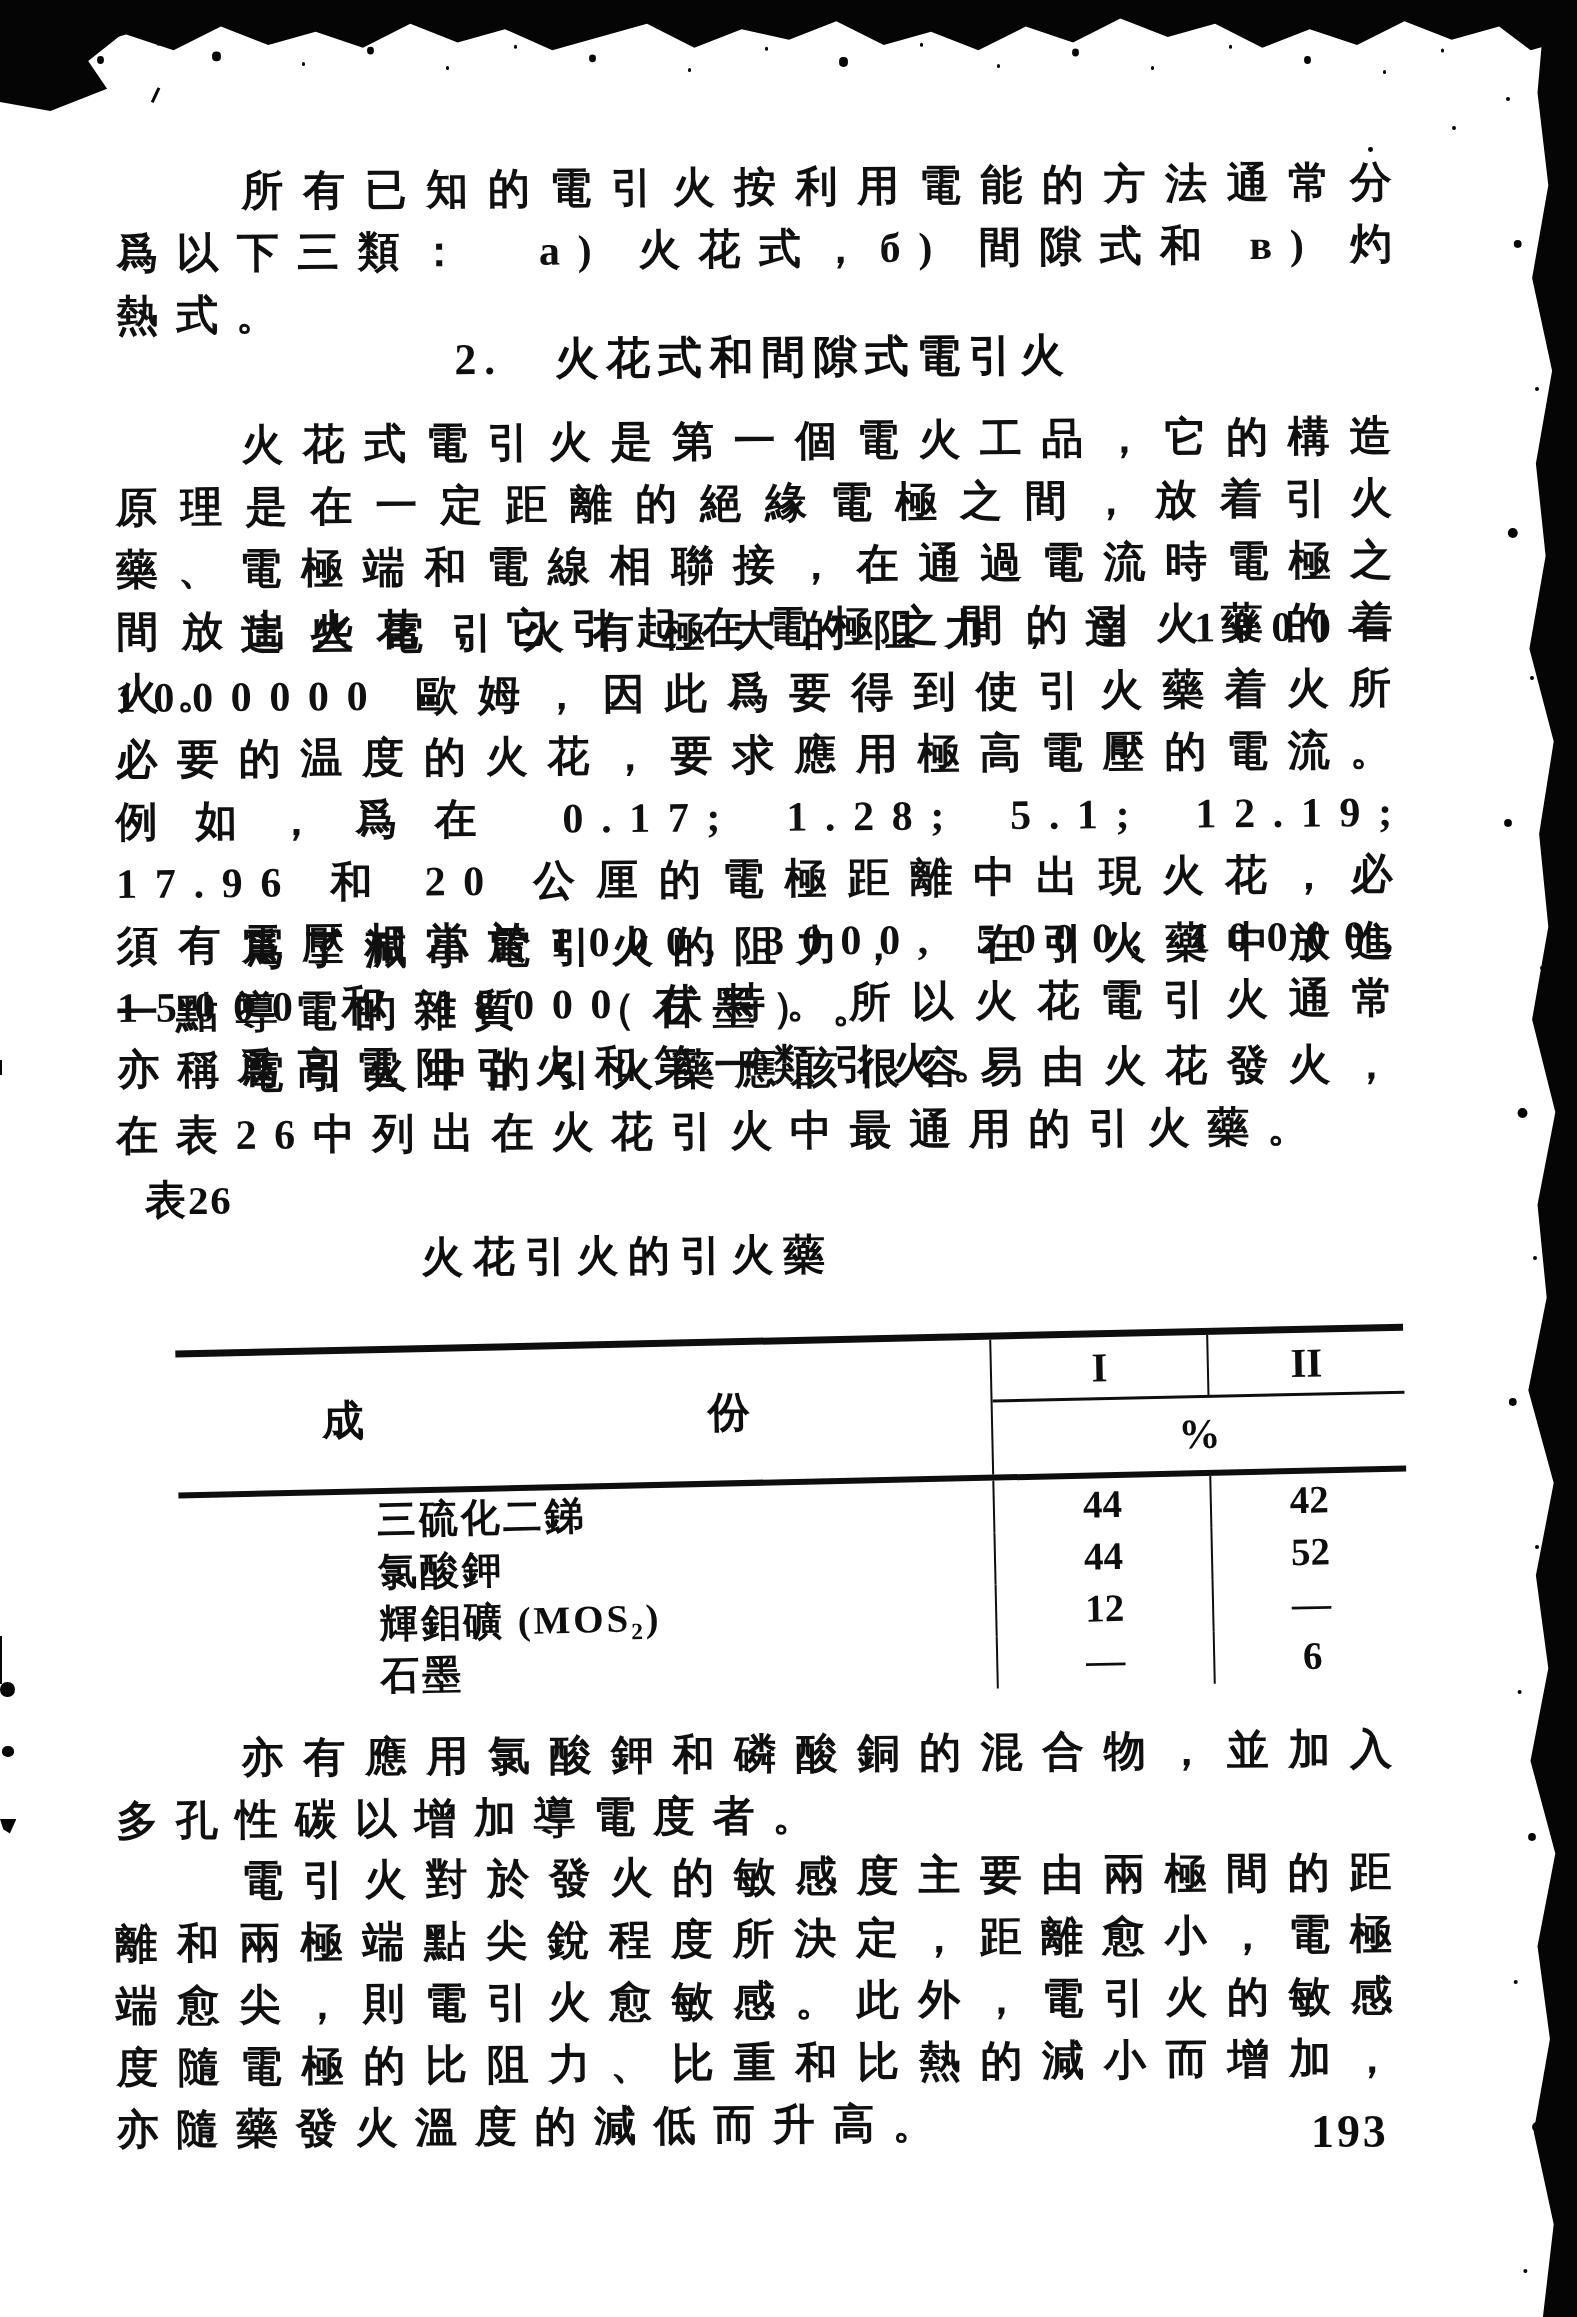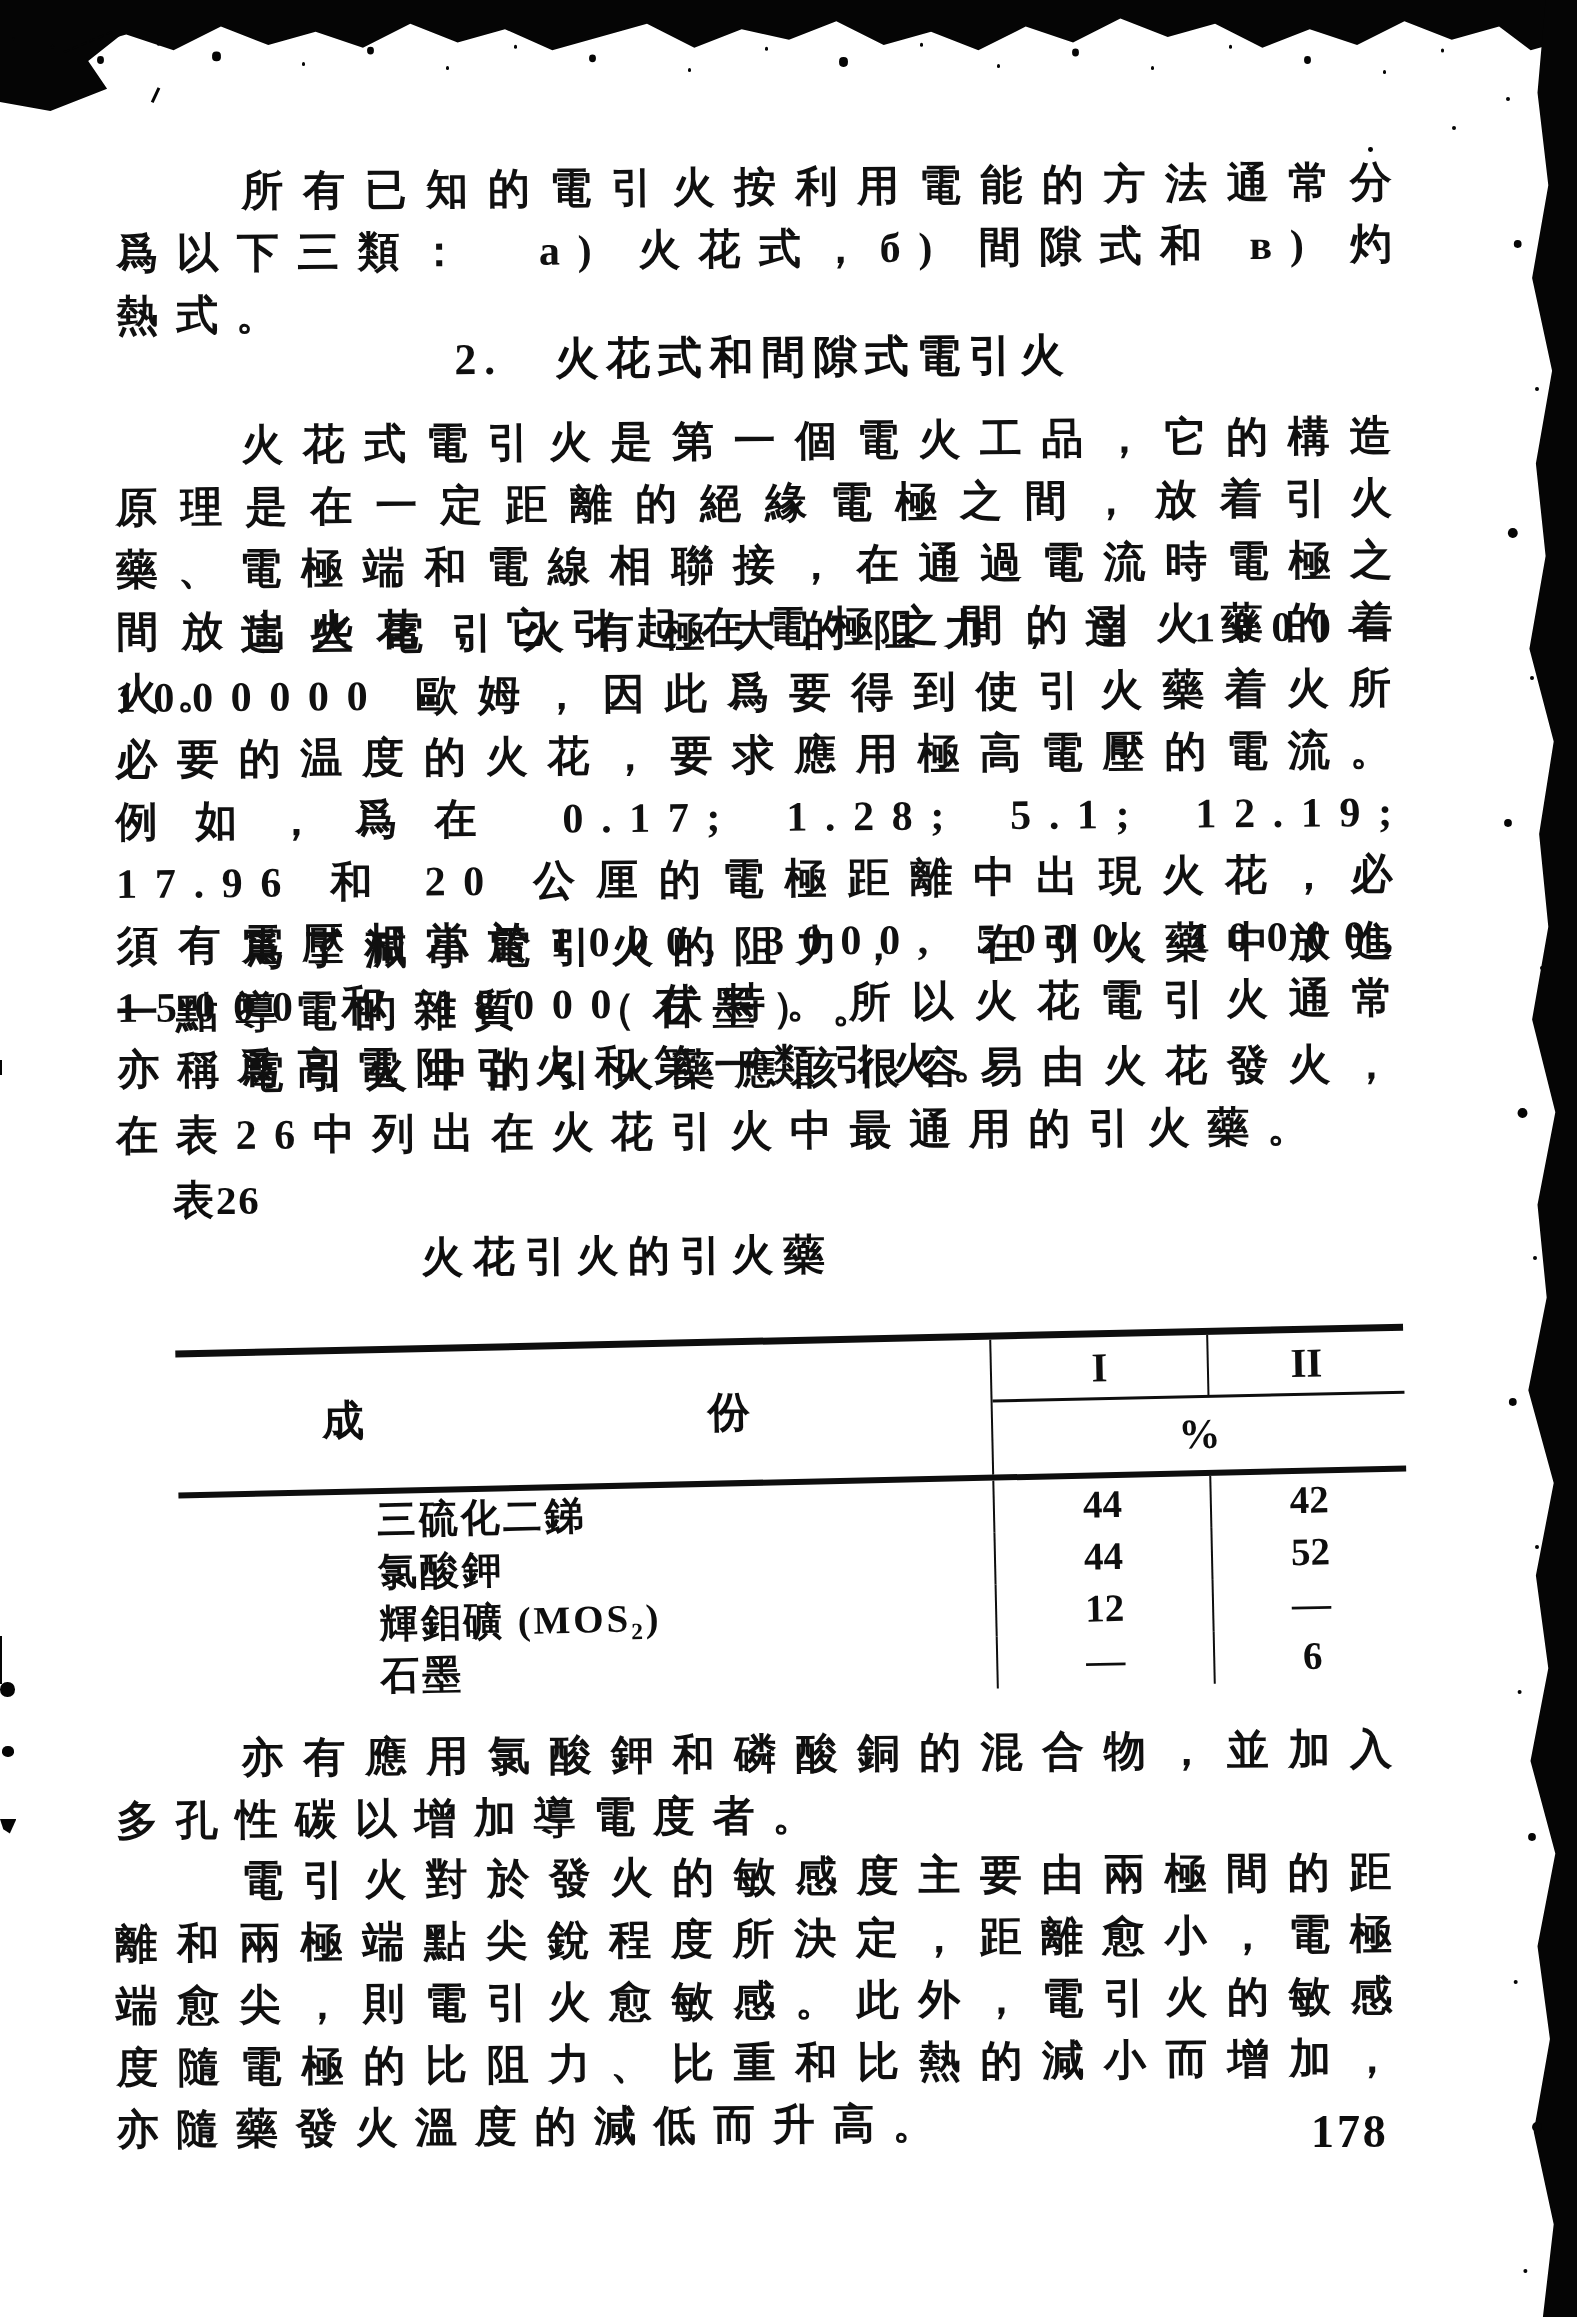--- a/index.html
+++ b/index.html
@@ -16,21 +16,21 @@
     transform:rotate(-0.45deg);transform-origin:left center;
     color:#101010;
   }
   .heading{
     position:absolute;left:116px;width:1294px;text-align:center;
     font-size:44px;font-weight:bold;letter-spacing:7.7px;
     transform:rotate(-0.4deg);
   }
   .table-label{
     position:absolute;left:145px;top:1173px;
-    font-size:41px;font-weight:bold;letter-spacing:1.9px;margin-left:28px;
+    font-size:41px;font-weight:bold;letter-spacing:1.9px;
   }
   .table-title{
     position:absolute;left:116px;top:1228px;width:1294px;text-align:center;
     font-size:42px;font-weight:bold;letter-spacing:9.7px;
     transform:translateX(-135px) rotate(-0.4deg);
   }
   .page-num{
     position:absolute;left:1311px;top:2105px;
     font-size:46px;font-weight:bold;letter-spacing:2.9px;
   }
@@ -145,21 +145,21 @@
       <div class="t-v1">—</div>
       <div class="t-v2">6</div>
     </div>
   </div>
 </div>
 
 <div class="para" style="top:1728px">亦有應用氯酸鉀和磷酸銅的混合物，並加入多孔性碳以增加導電度者。</div>
 
 <div class="para" style="top:1851px">電引火對於發火的敏感度主要由兩極間的距離和兩極端點尖銳程度所決定，距離愈小，電極端愈尖，則電引火愈敏感。此外，電引火的敏感度隨電極的比阻力、比重和比熱的減小而增加，亦隨藥發火溫度的減低而升高。</div>
 
-<div class="page-num">178</div>
+<div class="page-num">193</div>
 
 <div class="art edge-top"></div>
 <div class="art corner-tl"></div>
 <div class="art edge-right"></div>
 <div class="art speckle-top"></div>
 <div class="art speckle-right"></div>
 <div class="art mark-l1"></div>
 <div class="art mark-l2"></div>
 <div class="art mark-l3"></div>
 <div class="art line-l1"></div>

